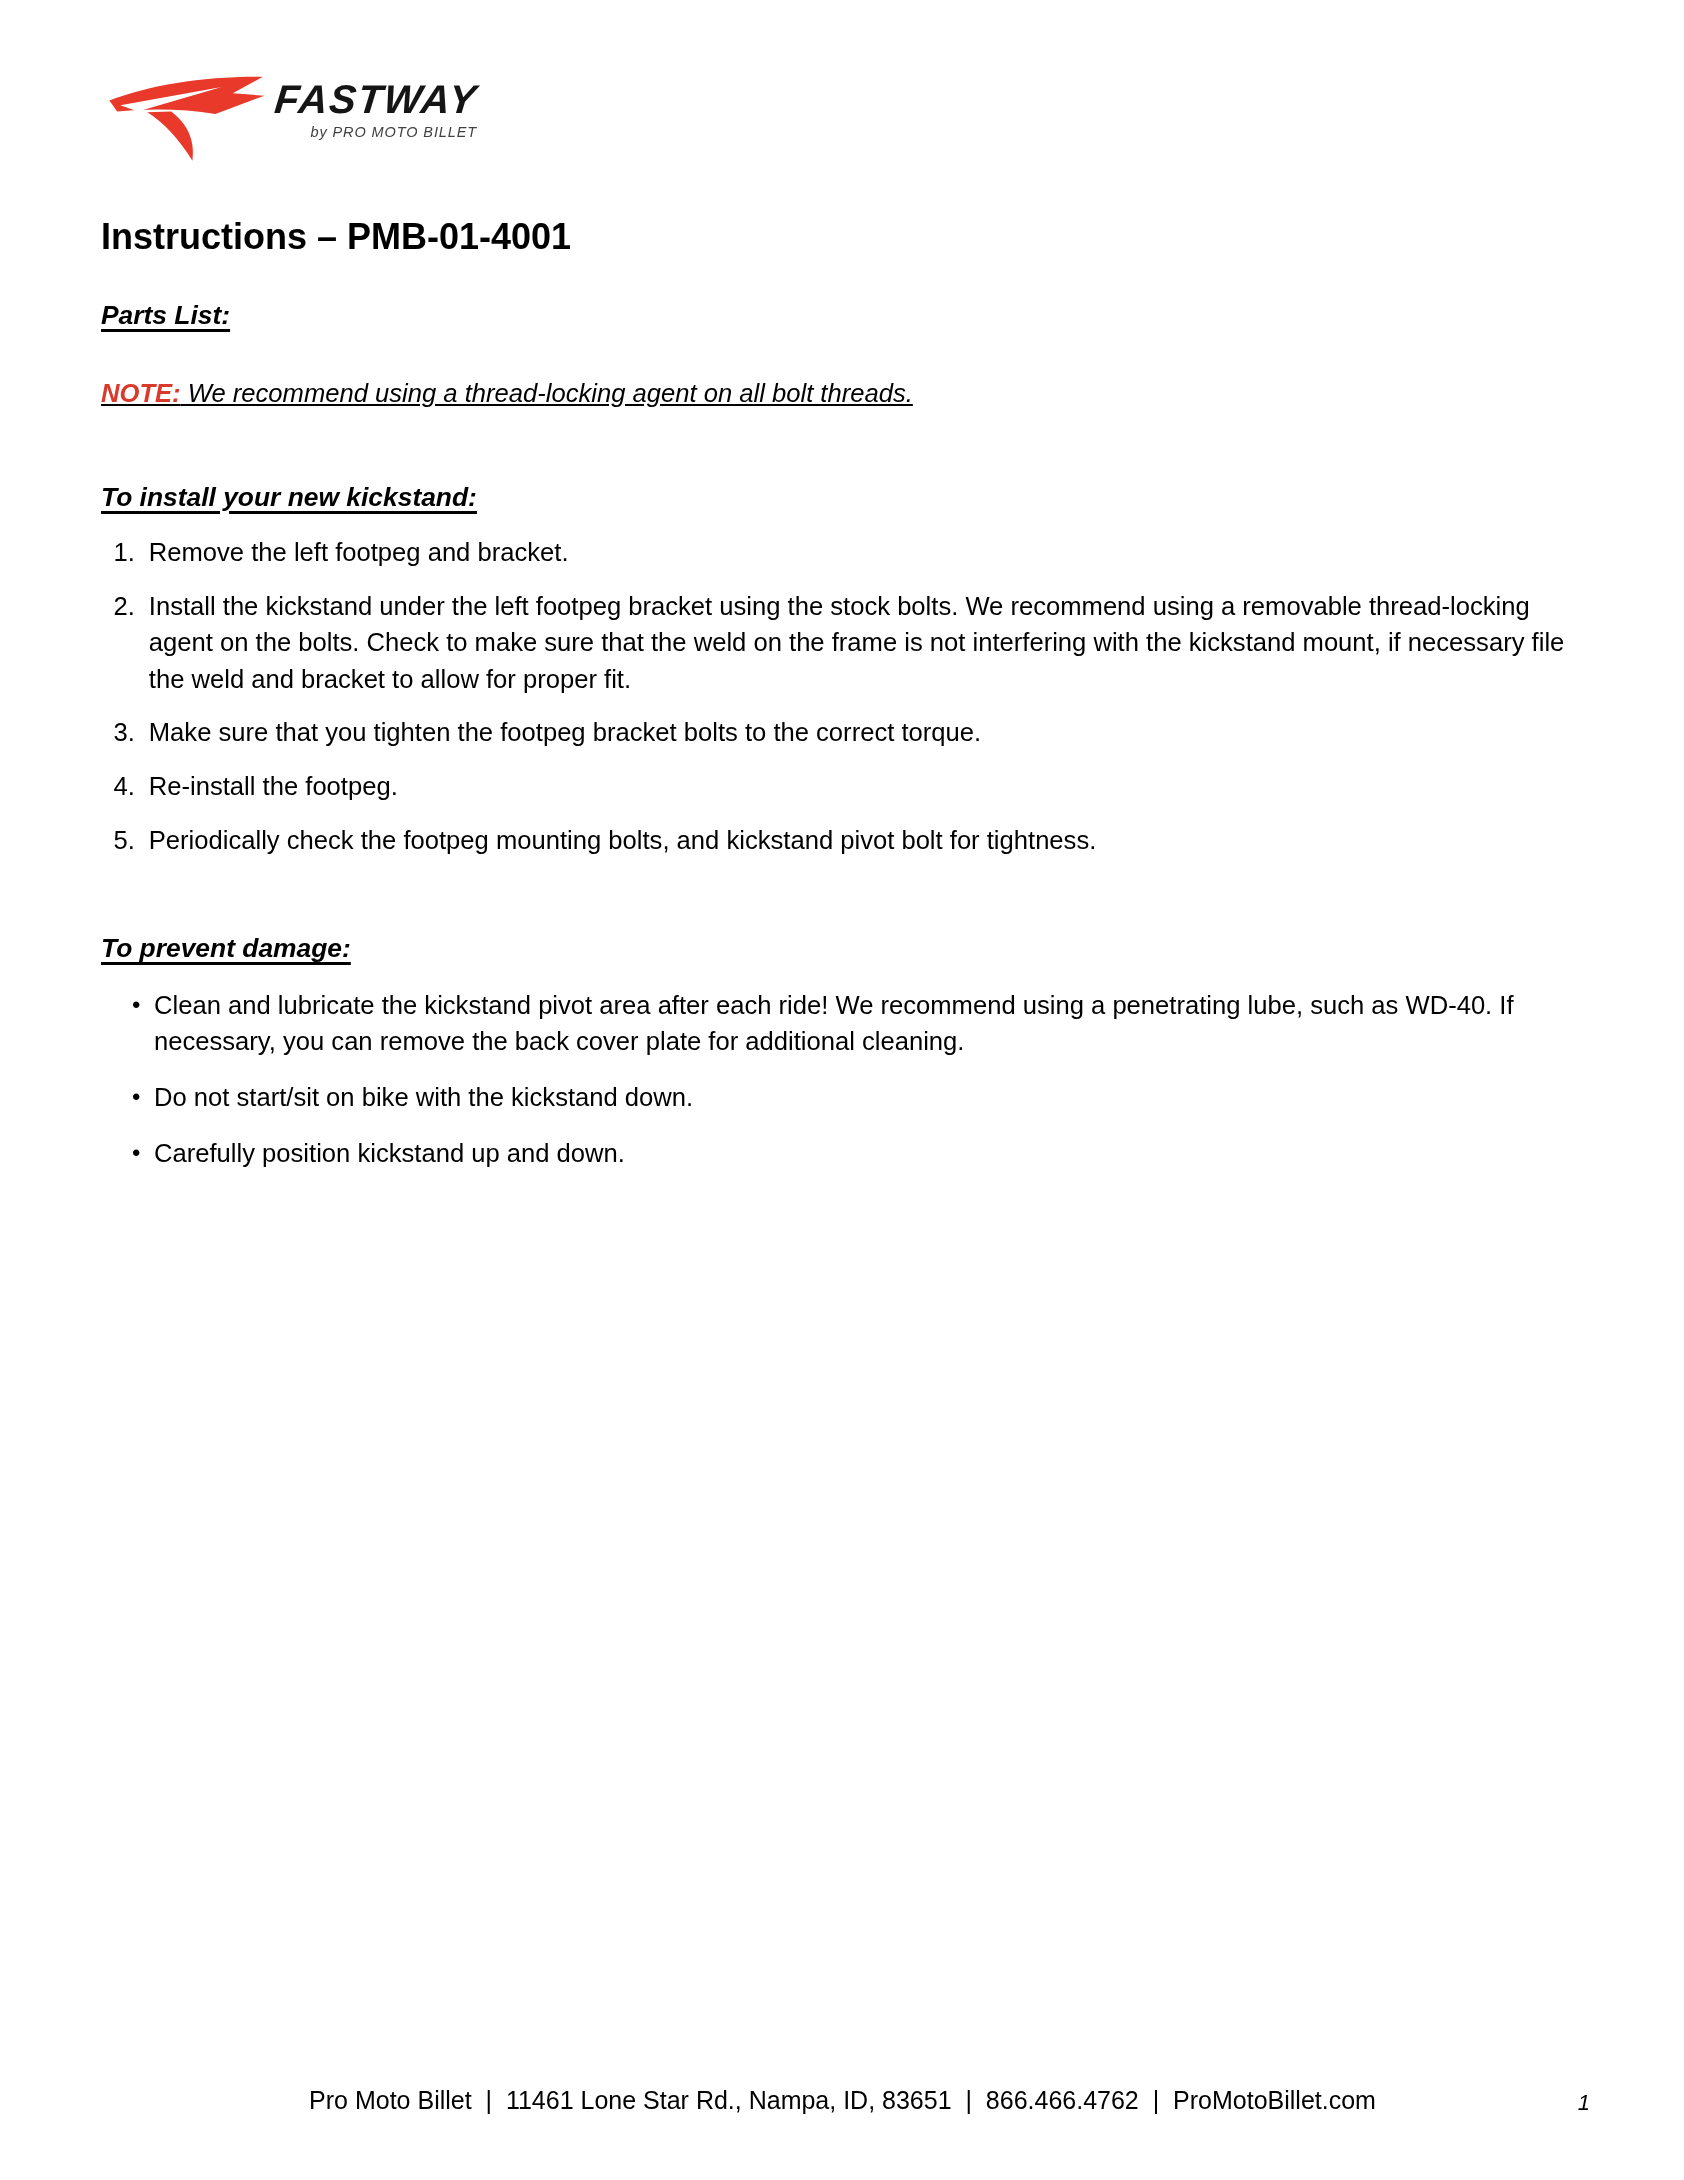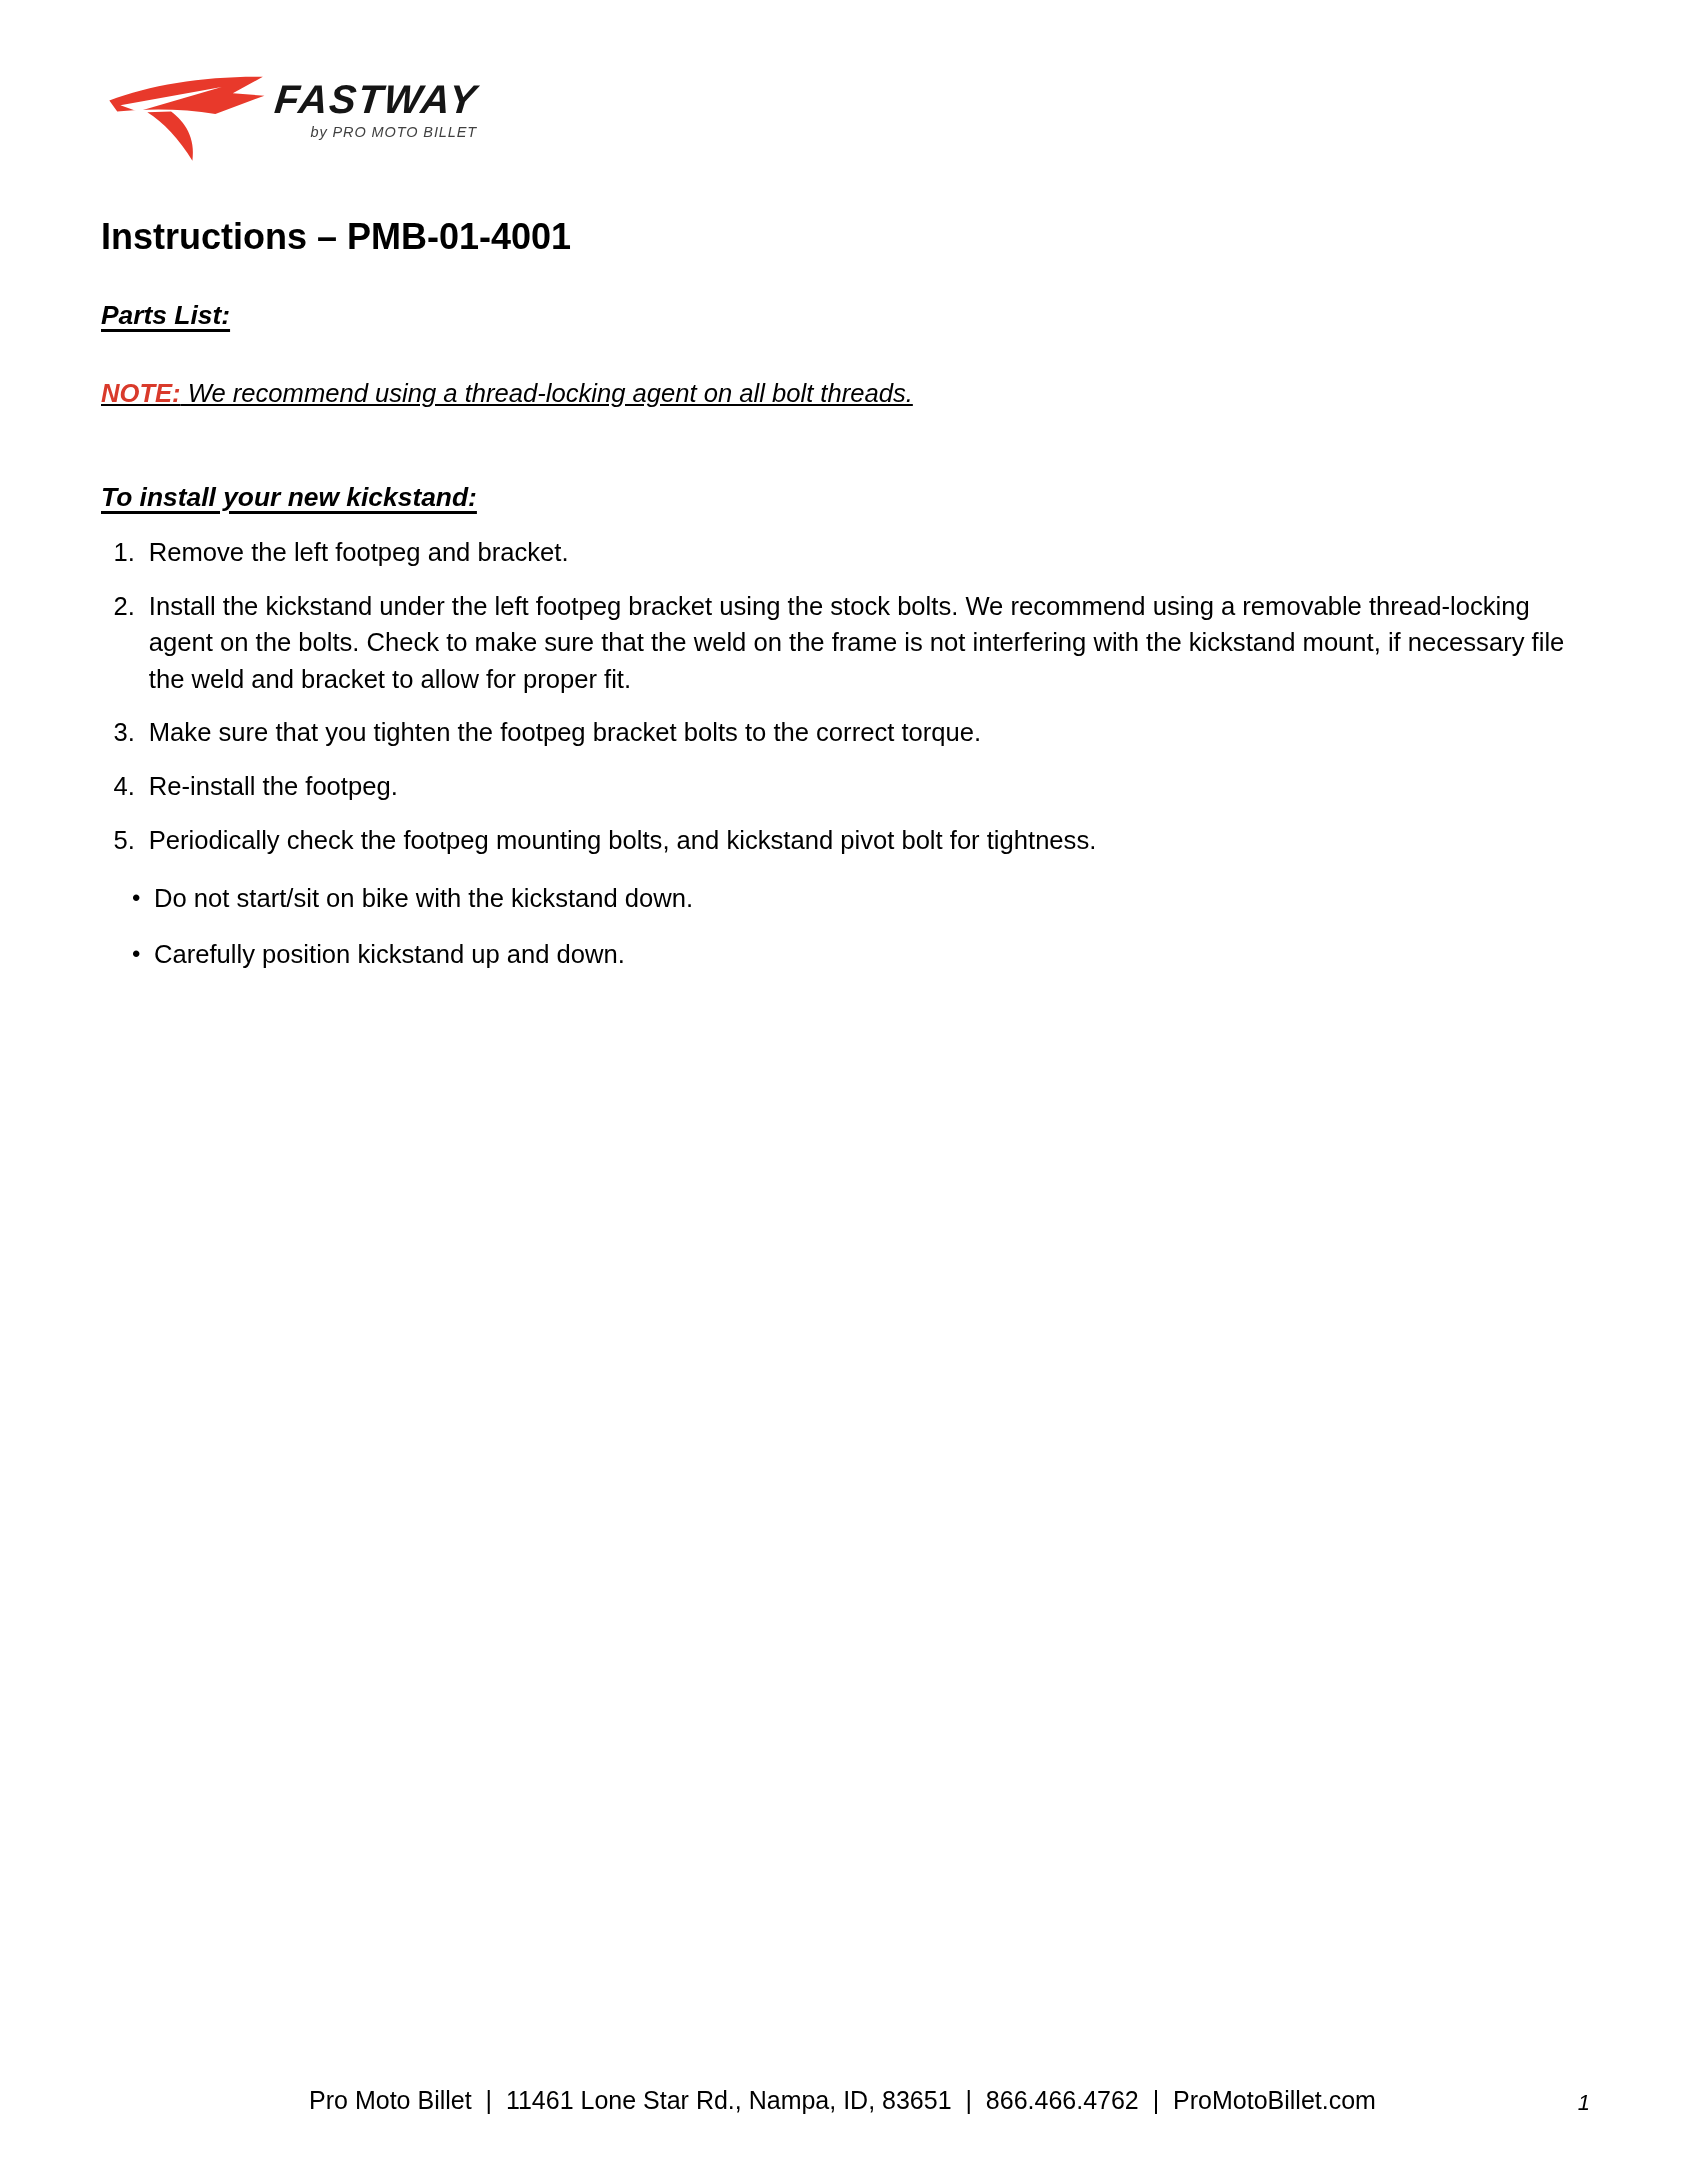--- a/index.html
+++ b/index.html
@@ -174,21 +174,23 @@
 
   <div class="section-heading install-heading">To install your new kickstand:</div>
   <ol class="steps">
     <li>Remove the left footpeg and bracket.</li>
     <li>Install the kickstand under the left footpeg bracket using the stock bolts. We recommend using a removable thread-locking agent on the bolts. Check to make sure that the weld on the frame is not interfering with the kickstand mount, if necessary file the weld and bracket to allow for proper fit.</li>
     <li>Make sure that you tighten the footpeg bracket bolts to the correct torque.</li>
     <li>Re-install the footpeg.</li>
     <li>Periodically check the footpeg mounting bolts, and kickstand pivot bolt for tightness.</li>
   </ol>
 
+  <div class="section-heading prevent-heading">To prevent damage:</div>
   <ul class="bullets">
+    <li>Clean and lubricate the kickstand pivot area after each ride! We recommend using a penetrating lube, such as WD-40. If necessary, you can remove the back cover plate for additional cleaning.</li>
     <li>Do not start/sit on bike with the kickstand down.</li>
     <li>Carefully position kickstand up and down.</li>
   </ul>
 
   <div class="footer">Pro Moto Billet  |  11461 Lone Star Rd., Nampa, ID, 83651  |  866.466.4762  |  ProMotoBillet.com</div>
   <div class="page-number">1</div>
 
 </div>
 
 

